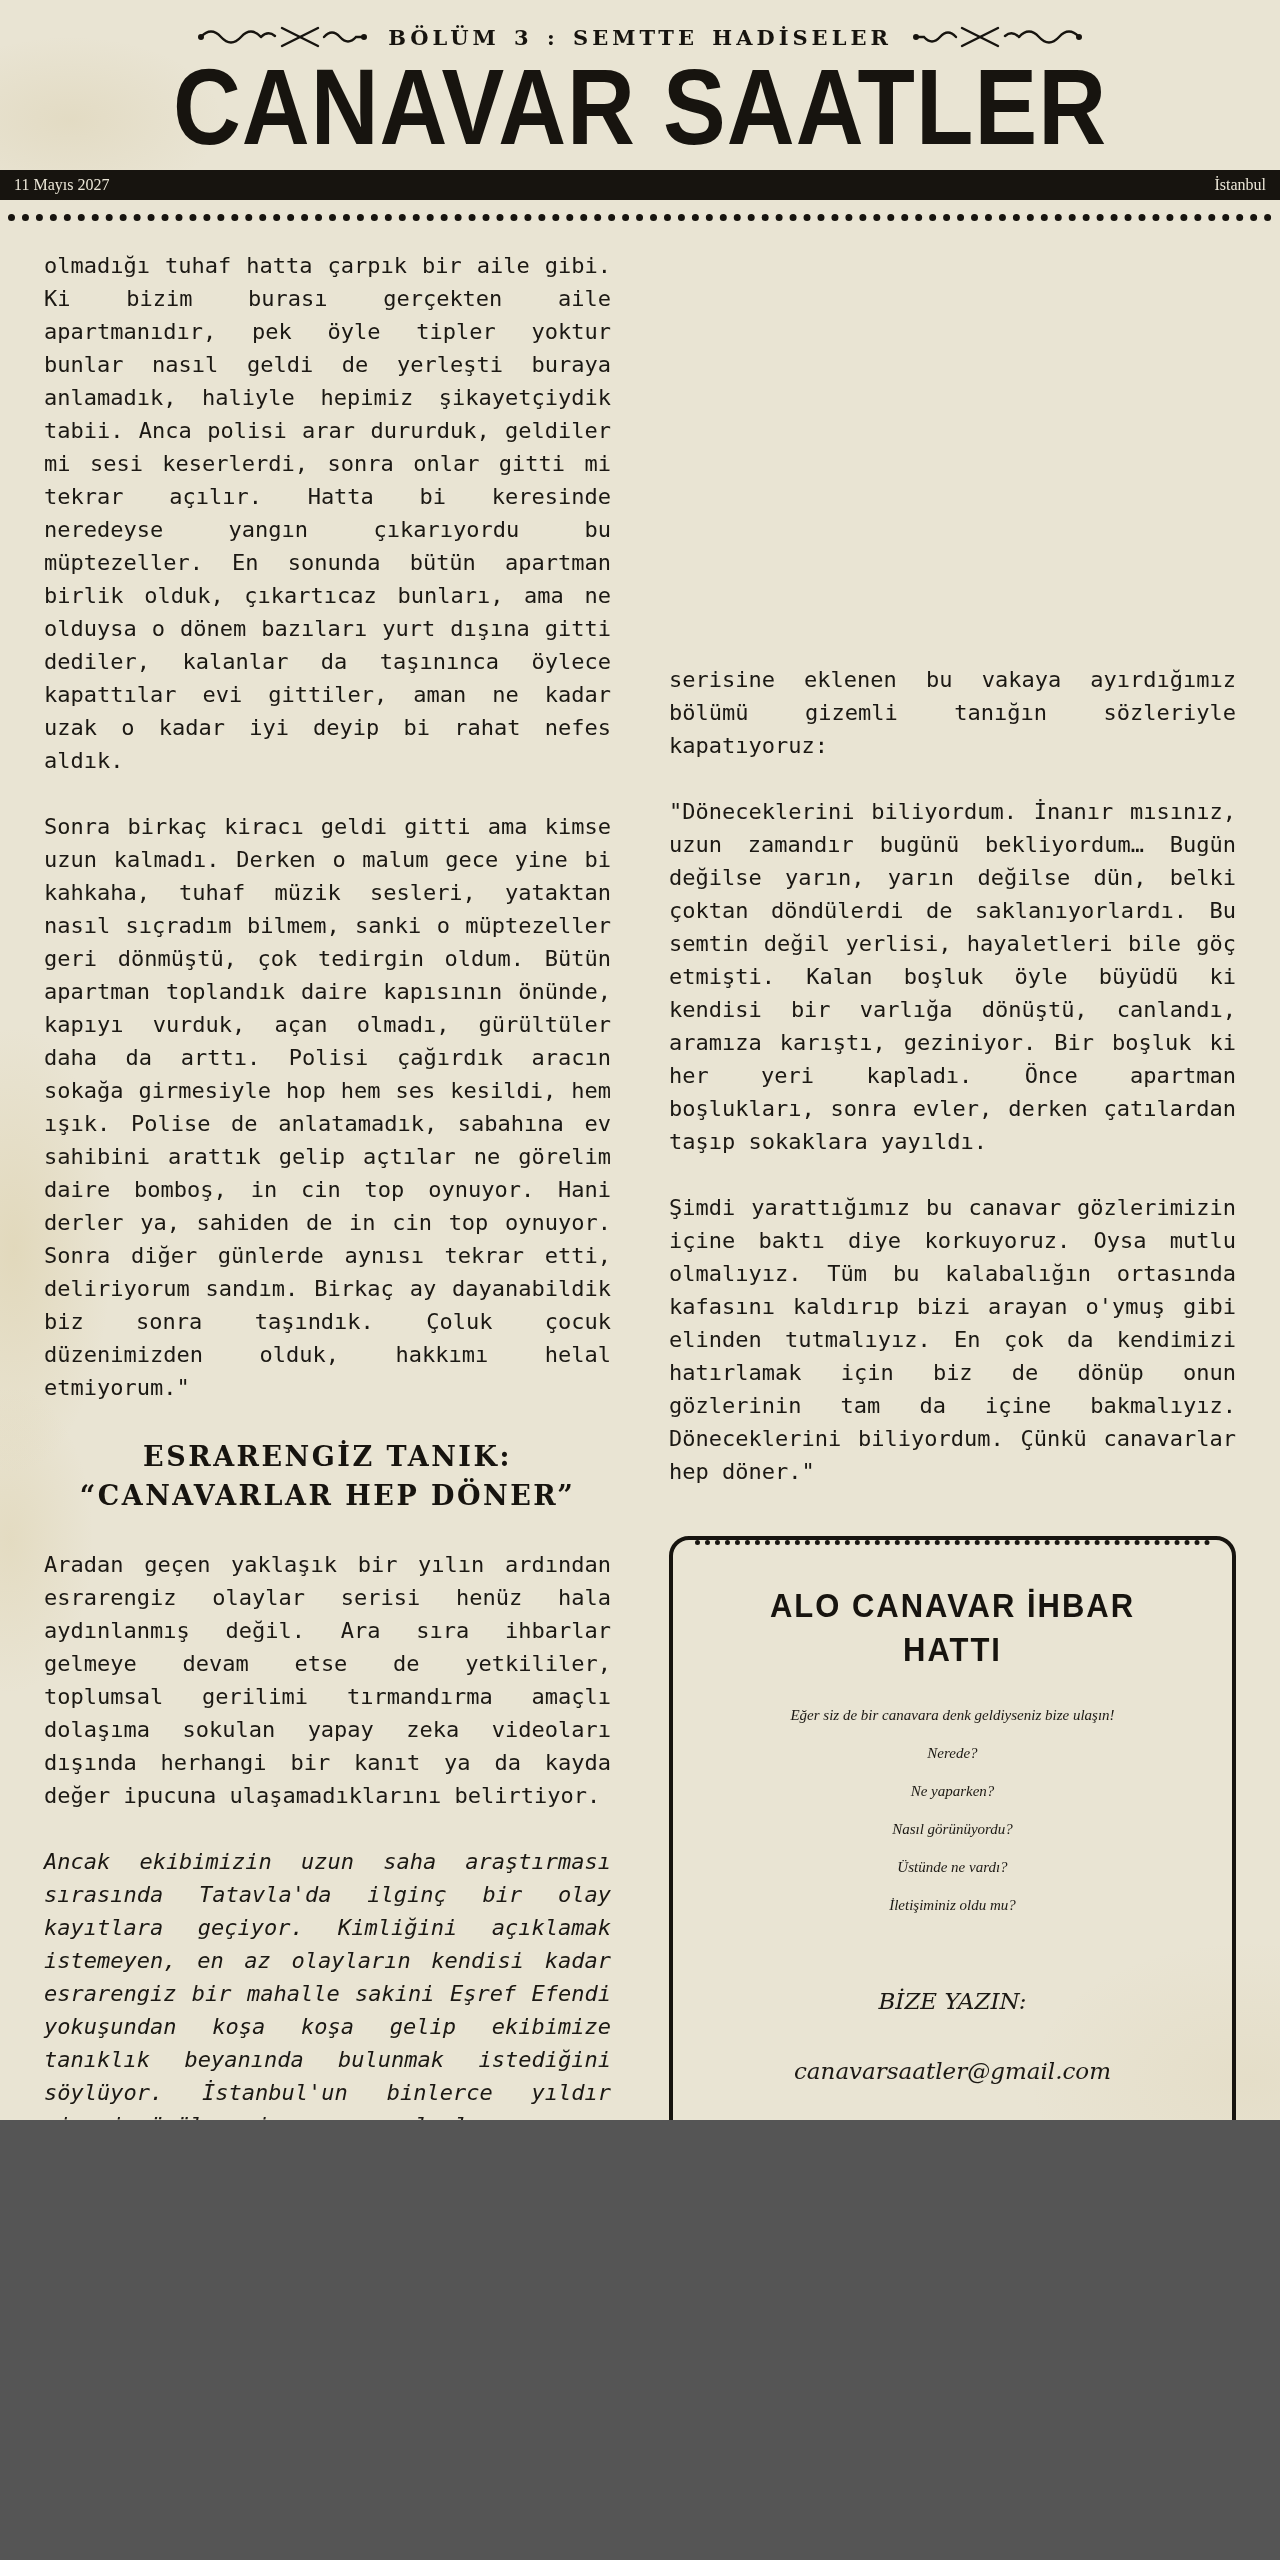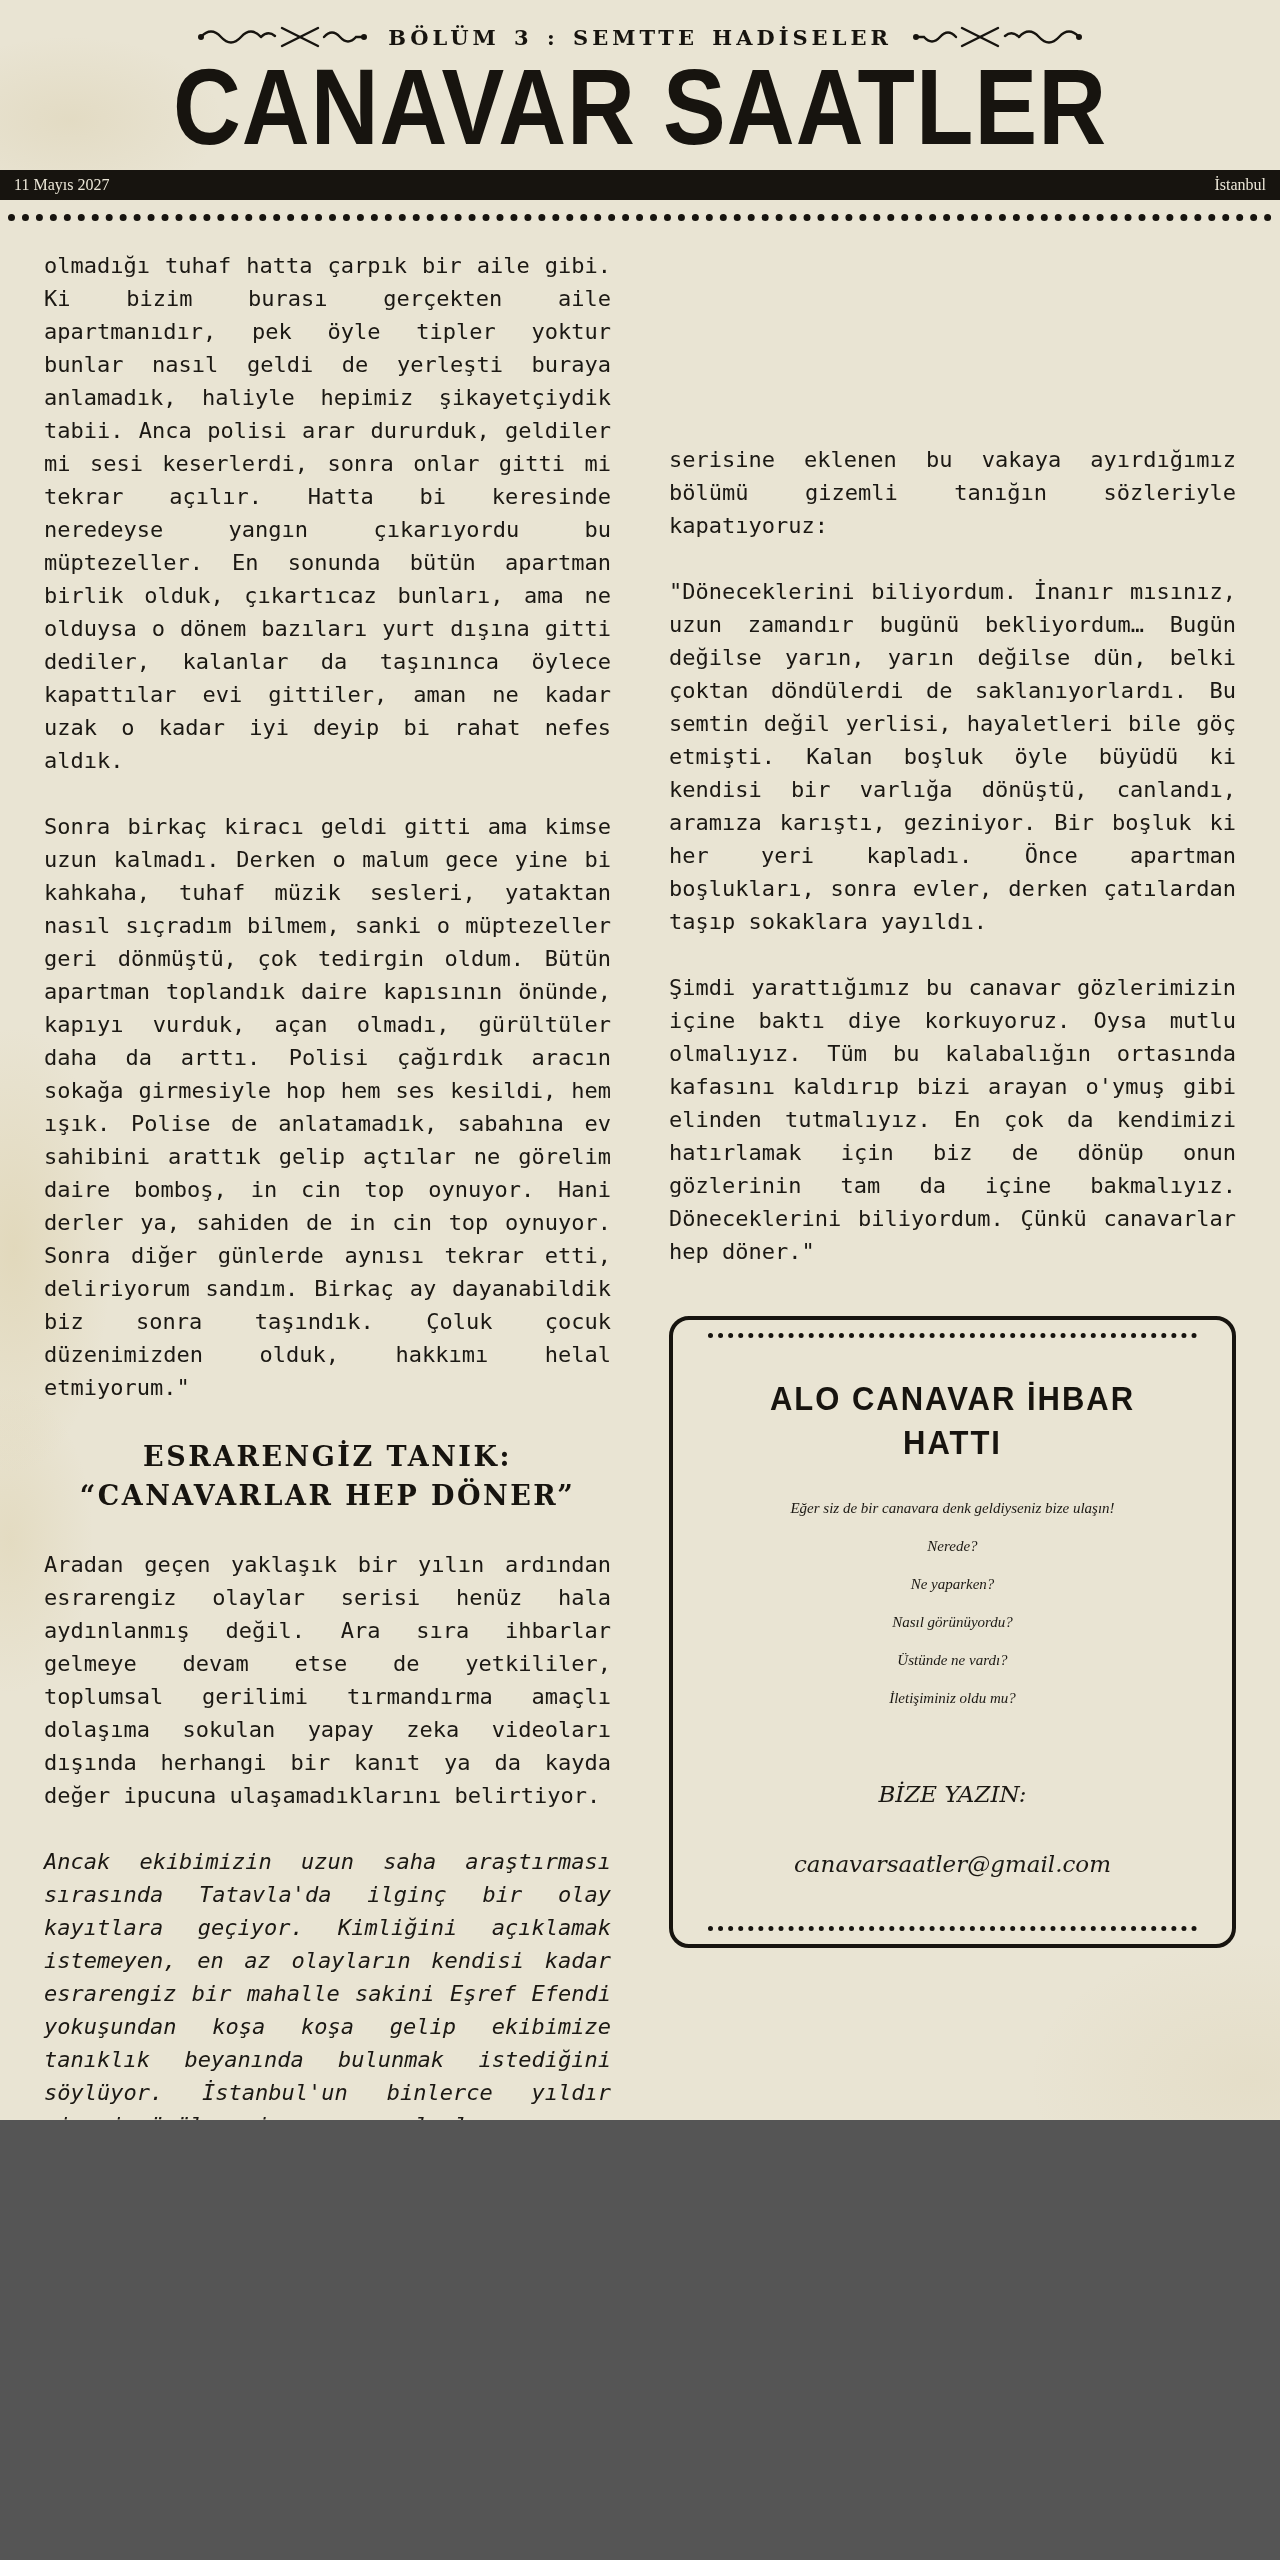--- a/index.html
+++ b/index.html
@@ -69,21 +69,21 @@
   .dotted-rule {
     margin: 14px 8px 0;
     border-top: 7px dotted #17140f;
     height: 0;
   }
 
   .content {
     display: flex;
     gap: 58px;
     padding: 28px 44px 0;
-    align-items: center;
+    align-items: flex-end;
     flex: 1;
   }
   .column { flex: 1; min-width: 0; }
 
   .body-text {
     margin: 0 0 33px;
     font-family: "DejaVu Sans Mono", monospace;
     font-size: 22px;
     line-height: 33px;
     text-align: justify;
@@ -100,21 +100,20 @@
     line-height: 39px;
     letter-spacing: 2.5px;
     color: #17140f;
   }
   .col-heading span { display: block; }
 
   .report-box {
     margin-top: 48px;
     border: 4px solid #17140f;
     border-radius: 20px;
-    padding: 13px;
     position: relative;
   }
   .box-inner {
     position: relative;
     text-align: center;
     padding: 42px 24px 48px;
   }
   .box-inner::before,
   .box-inner::after {
     content: "";

